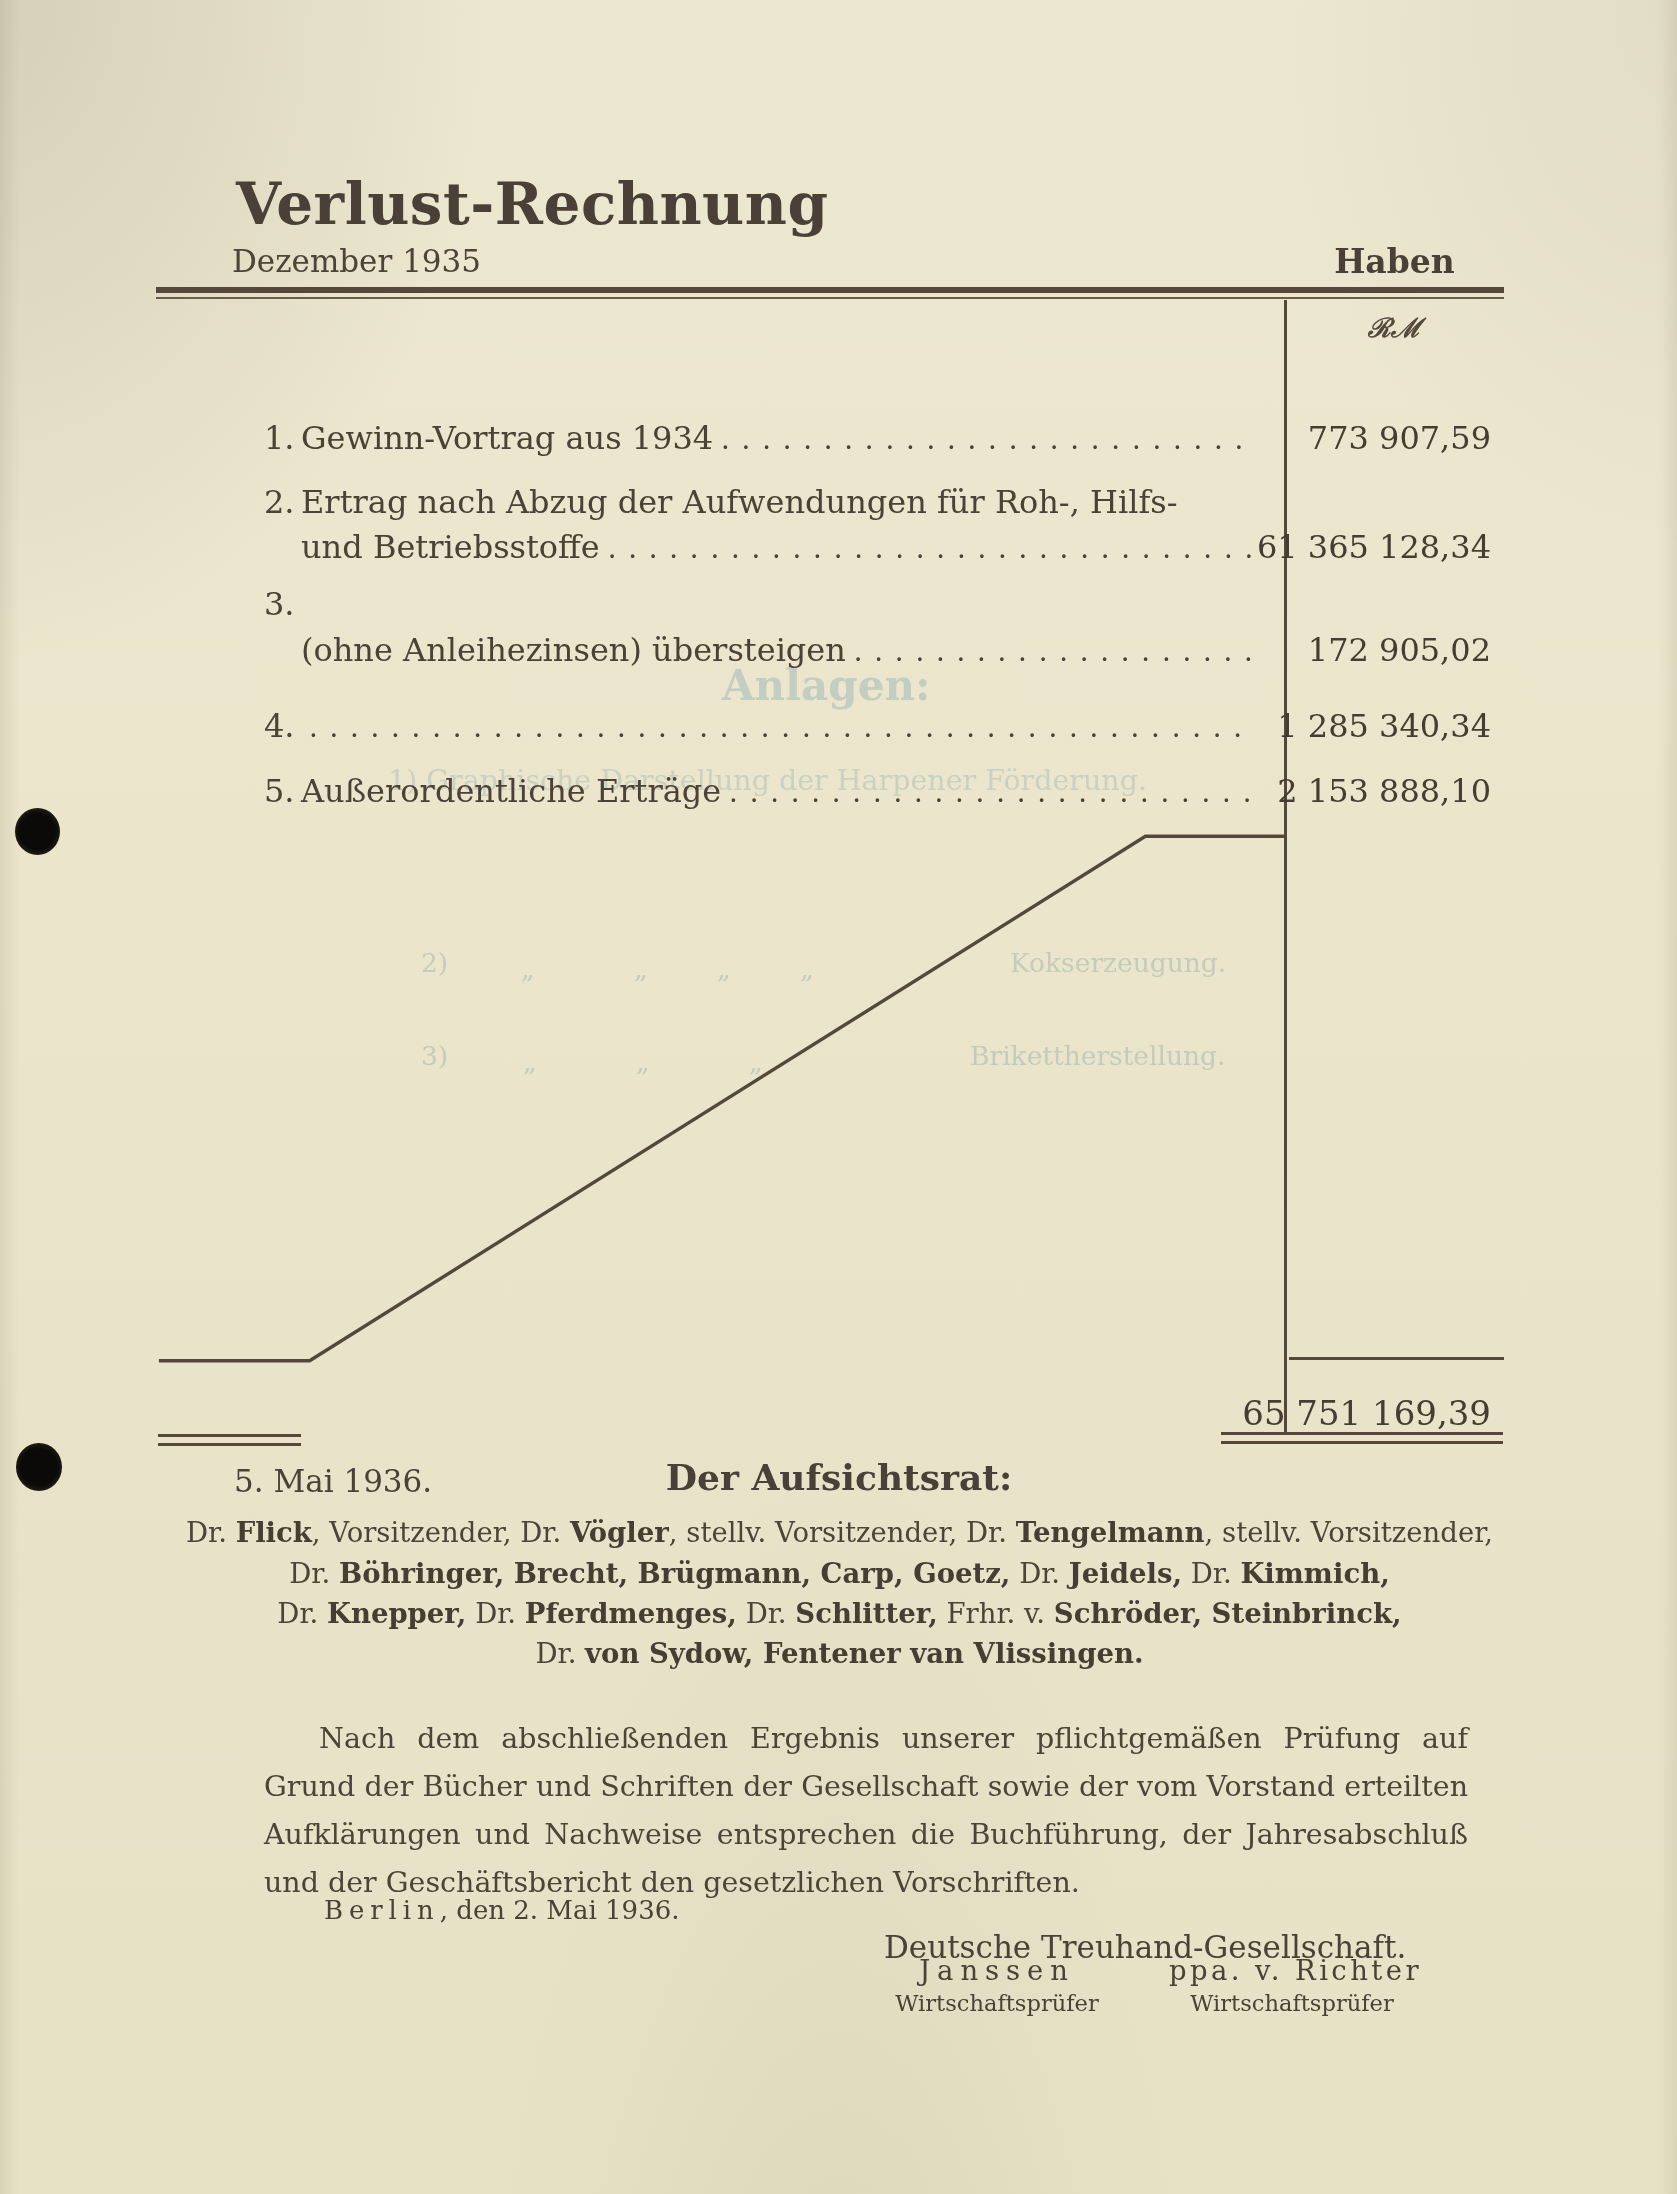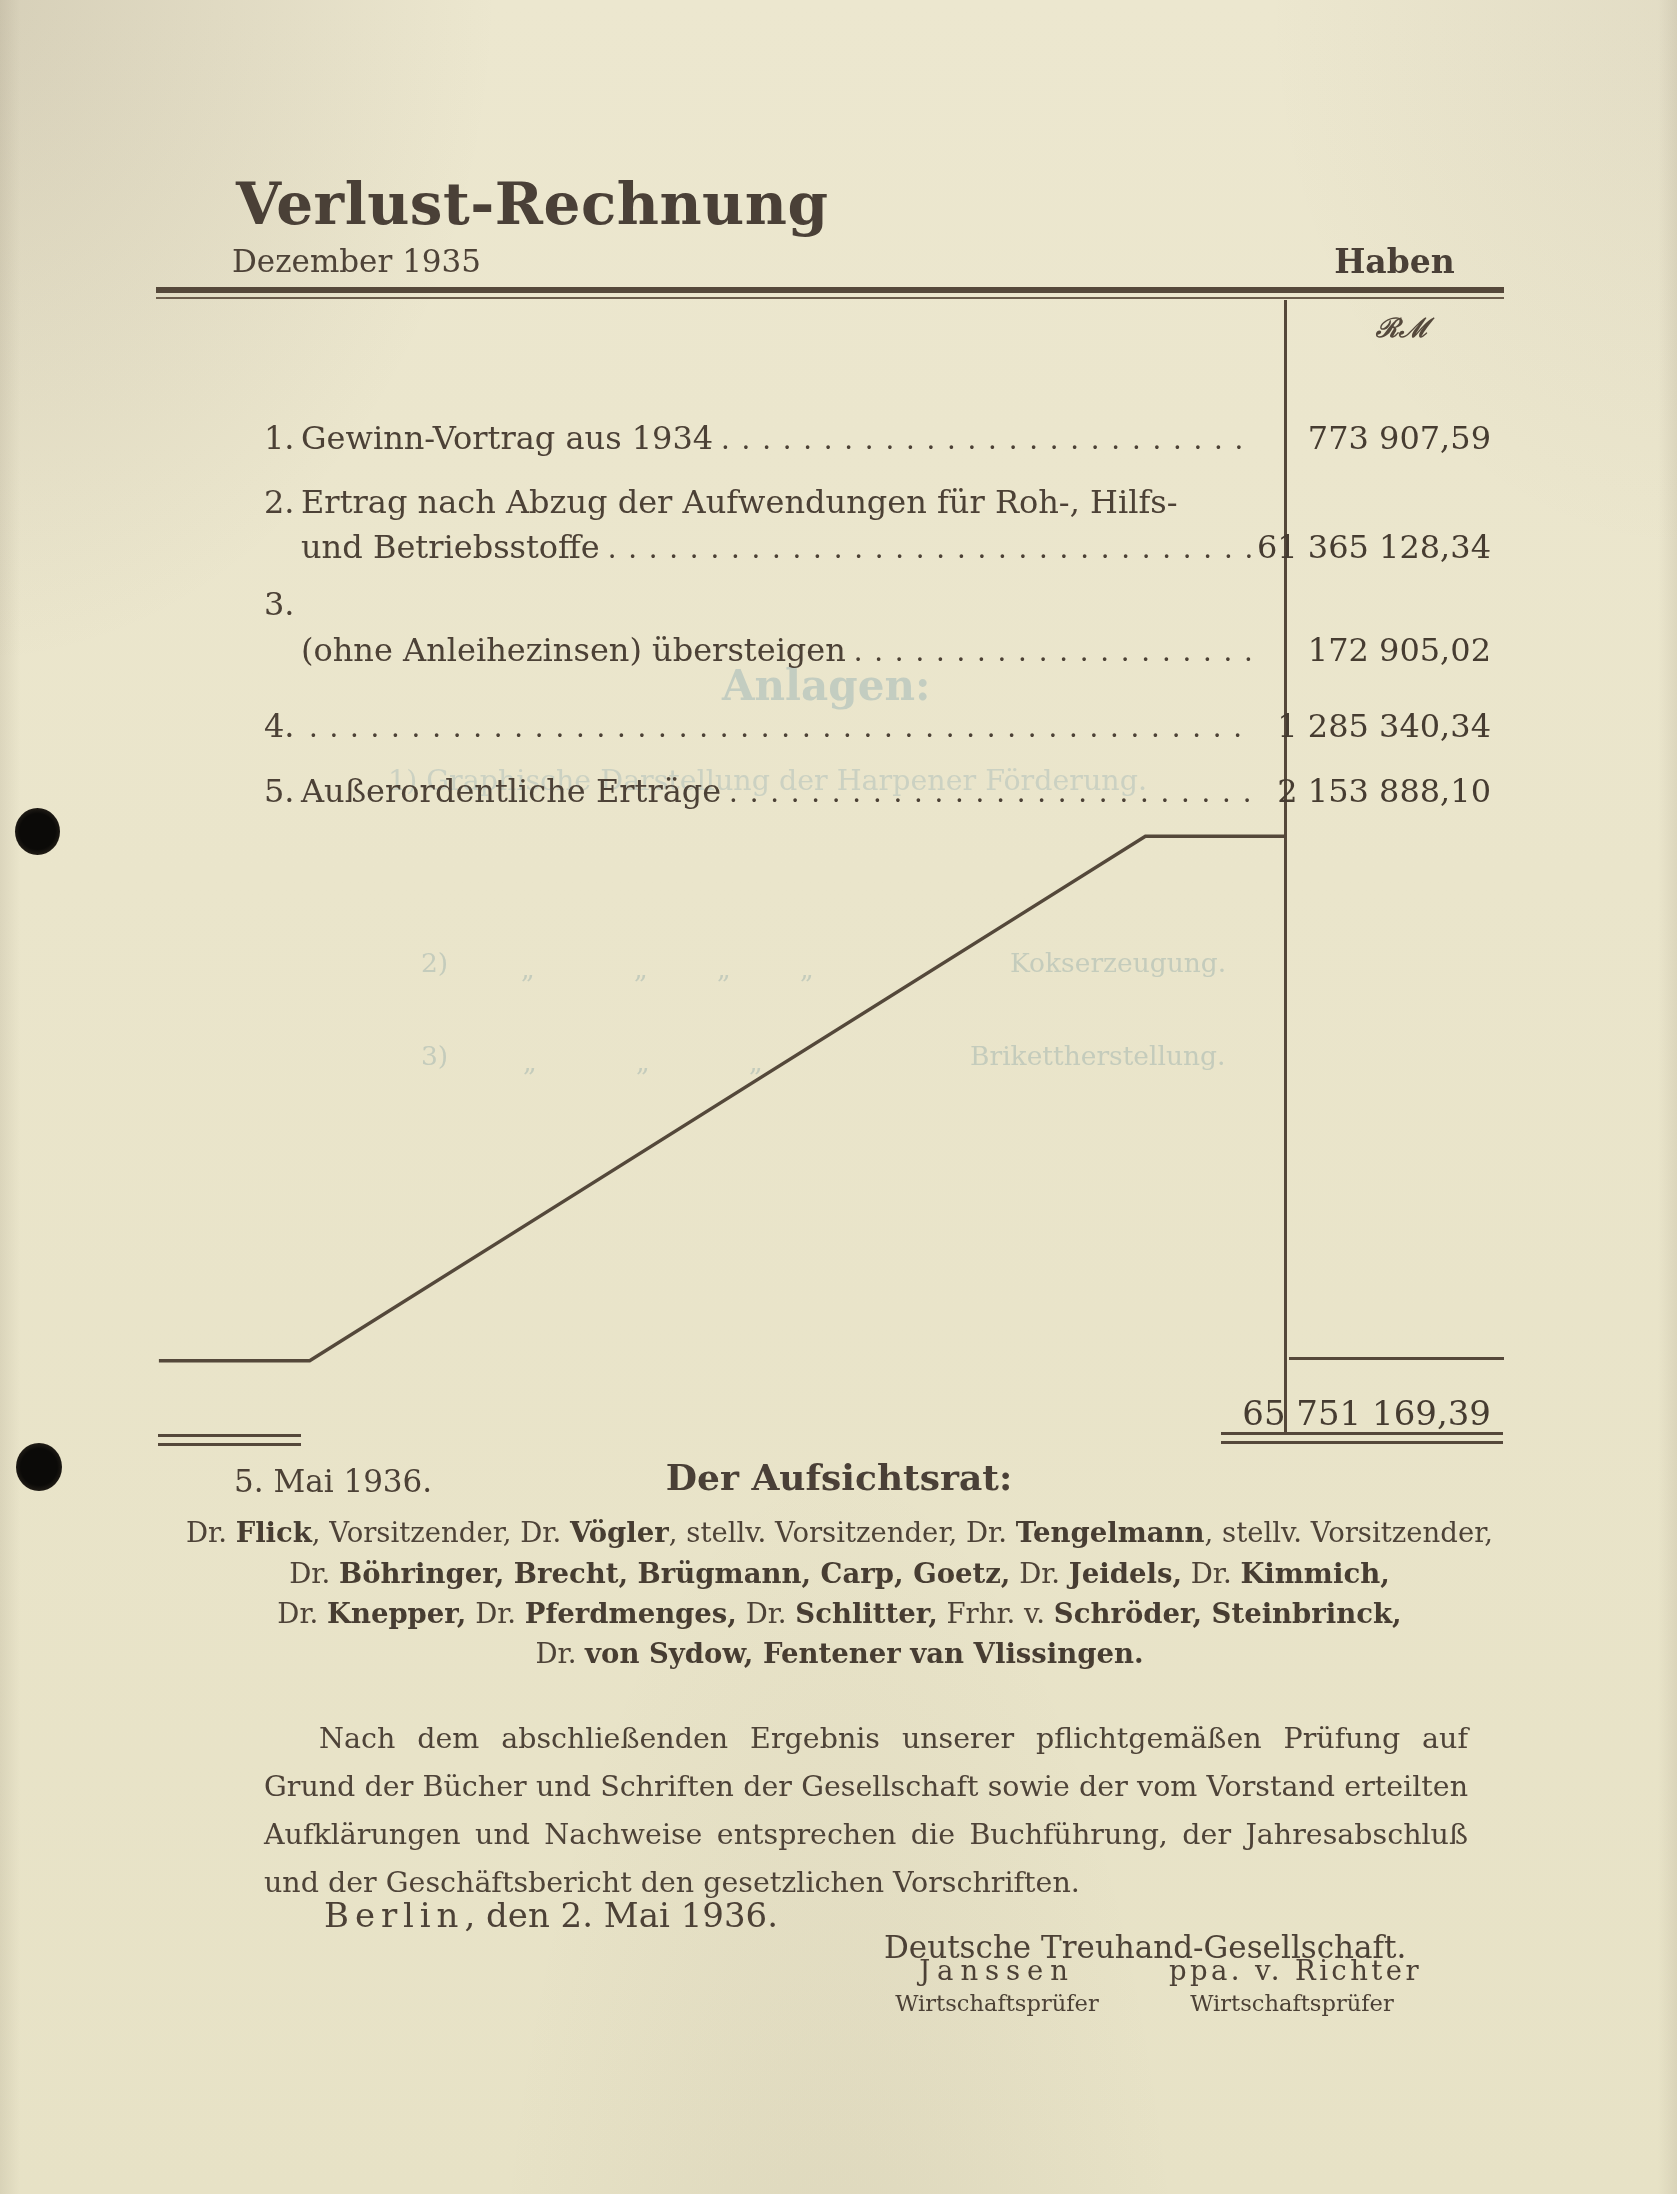--- a/index.html
+++ b/index.html
@@ -22,21 +22,21 @@
   .hole{position:absolute;border-radius:50%;
     background:radial-gradient(circle, #0b0a08 55%, #201c16 72%, rgba(35,28,20,.45) 86%, rgba(35,28,20,0) 100%);}
   
   .title{left:236px;top:170px;font-size:58px;font-weight:bold;letter-spacing:0.5px;color:#4a4037;}
   .subtitle{left:232px;top:243px;font-size:31px;color:#4e4338;}
   .haben{left:1284px;top:242px;width:221px;text-align:center;font-size:33px;font-weight:bold;color:#4a4037;}
   .rule{position:absolute;background:#55483a;}
   .rule-thick{left:156px;top:287px;width:1348px;height:6.4px;}
   .rule-thin{left:156px;top:297px;width:1348px;height:1.5px;background:#6b5d4c;}
   .vrule{left:1284px;top:300px;width:2.5px;height:1134px;background:#55483a;}
-  .rm{left:1284px;top:309px;width:221px;text-align:center;font-size:26.5px;font-style:italic;font-weight:bold;color:#55493c;padding-left:8px;}
+  .rm{left:1284px;top:309px;width:221px;text-align:center;font-size:26.5px;font-style:italic;font-weight:bold;color:#55493c;}
   
   .row{position:absolute;left:264px;width:990px;display:flex;align-items:baseline;
        font-size:32px;line-height:45px;white-space:nowrap;}
   .row .no{flex:none;width:37px;}
   .row.cont{padding-left:37px;width:952px;}
   .leader{flex:1;overflow:hidden;white-space:nowrap;letter-spacing:11.8px;font-size:27.5px;
           margin-left:7.9px;color:#4c4136;}
   .amt{position:absolute;right:187px;font-size:32px;line-height:45px;white-space:nowrap;
        color:#463c31;text-align:right;}
   .r1{top:416px;} .r2a{top:480px;} .r2b{top:525px;}
@@ -56,21 +56,21 @@
   .ghost-sm{font-size:26.5px;color:rgba(150,172,170,.45);}
   
   .date{left:234px;top:1463px;font-size:31px;}
   .board-head{left:0;top:1456px;width:1678px;text-align:center;font-size:36px;font-weight:bold;color:#4a4037;}
   .board-line{position:absolute;left:83px;width:1513px;text-align:center;font-size:27.5px;
               line-height:40px;white-space:nowrap;color:#4e4338;}
   .bl1{top:1512px;} .bl2{top:1553px;} .bl3{top:1593px;} .bl4{top:1633px;}
   .seg-b{font-weight:bold;color:#473d32;}
   .para{left:264px;top:1715px;width:1204px;font-size:28.5px;line-height:48px;
         text-align:justify;text-indent:55px;color:#4e4338;}
-  .place{left:324px;top:1895px;font-size:34px;}
+  .place{left:324px;top:1895px;font-size:26px;}
   .place .spread{letter-spacing:5.9px;}
   .company{left:884px;top:1929px;width:550px;font-size:31px;white-space:nowrap;}
   .sig-name{position:absolute;top:1954px;font-size:27.5px;text-align:center;white-space:nowrap;}
   .sig1{left:894px;width:206px;letter-spacing:6.9px;}
   .sig2{left:1169px;width:246px;letter-spacing:3.4px;}
   .sig-role{position:absolute;top:1990px;font-size:22.6px;text-align:center;white-space:nowrap;}
   .role1{left:894px;width:206px;}
   .role2{left:1169px;width:246px;}
 </style>
 </head>

